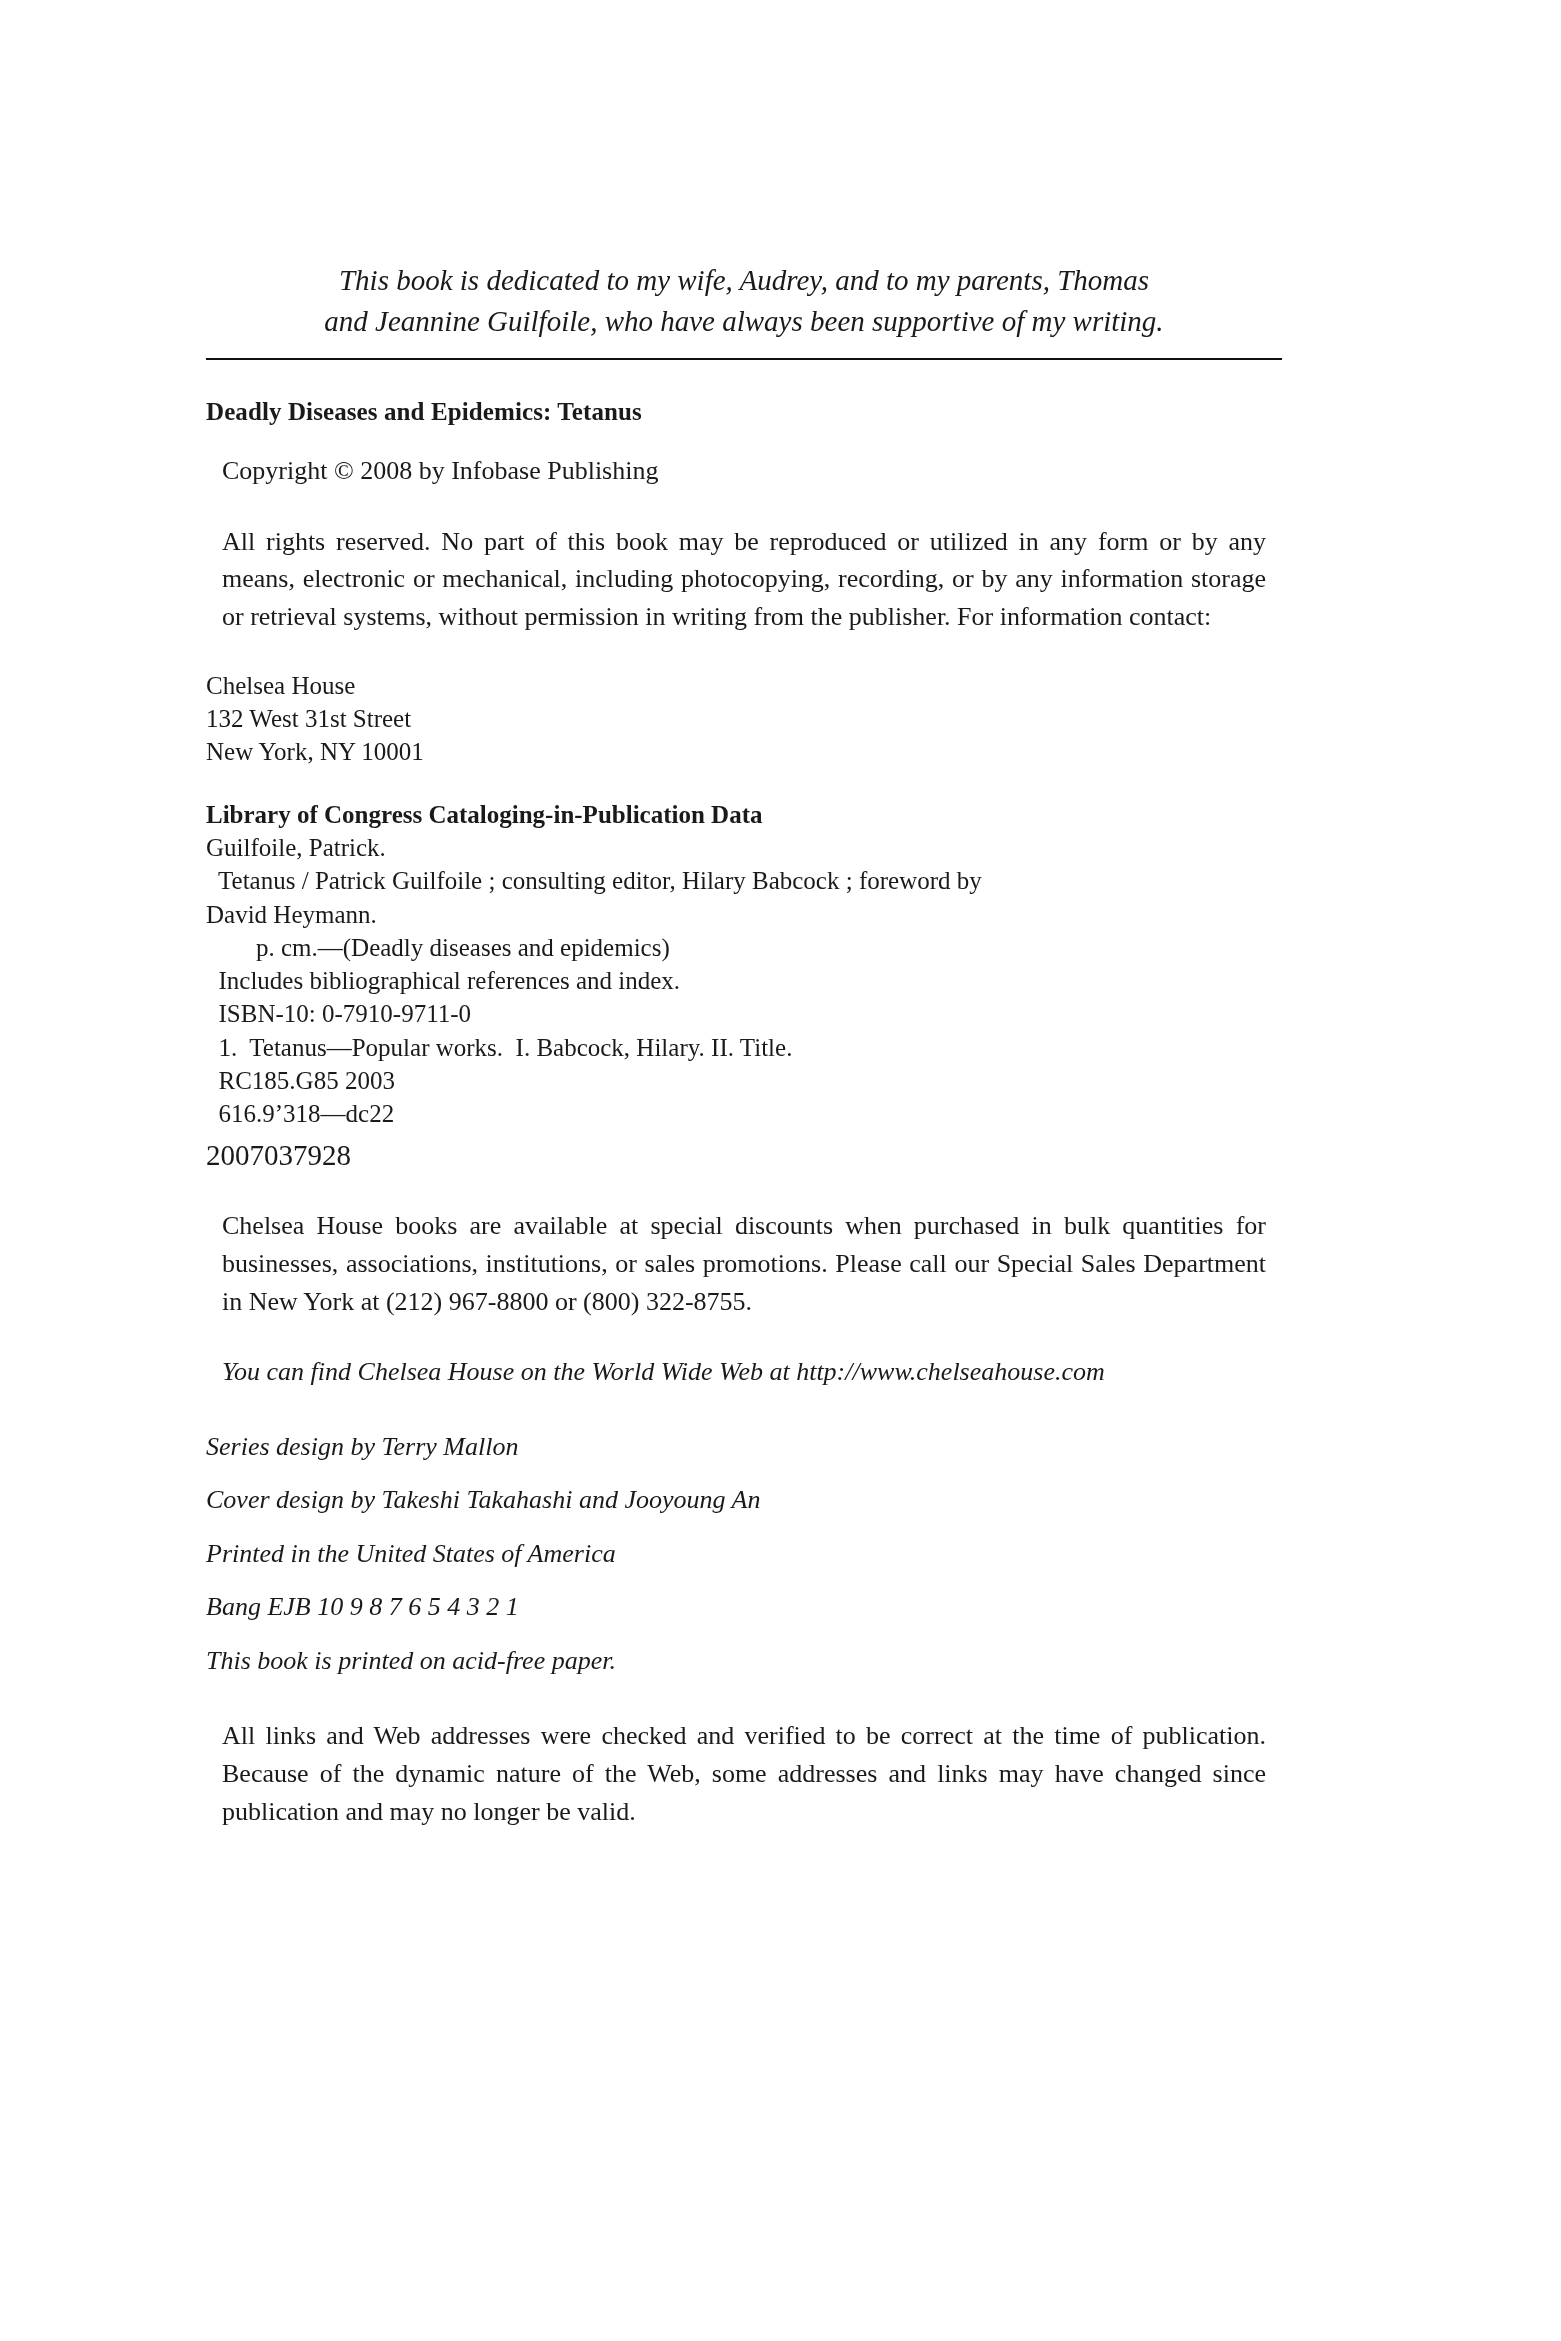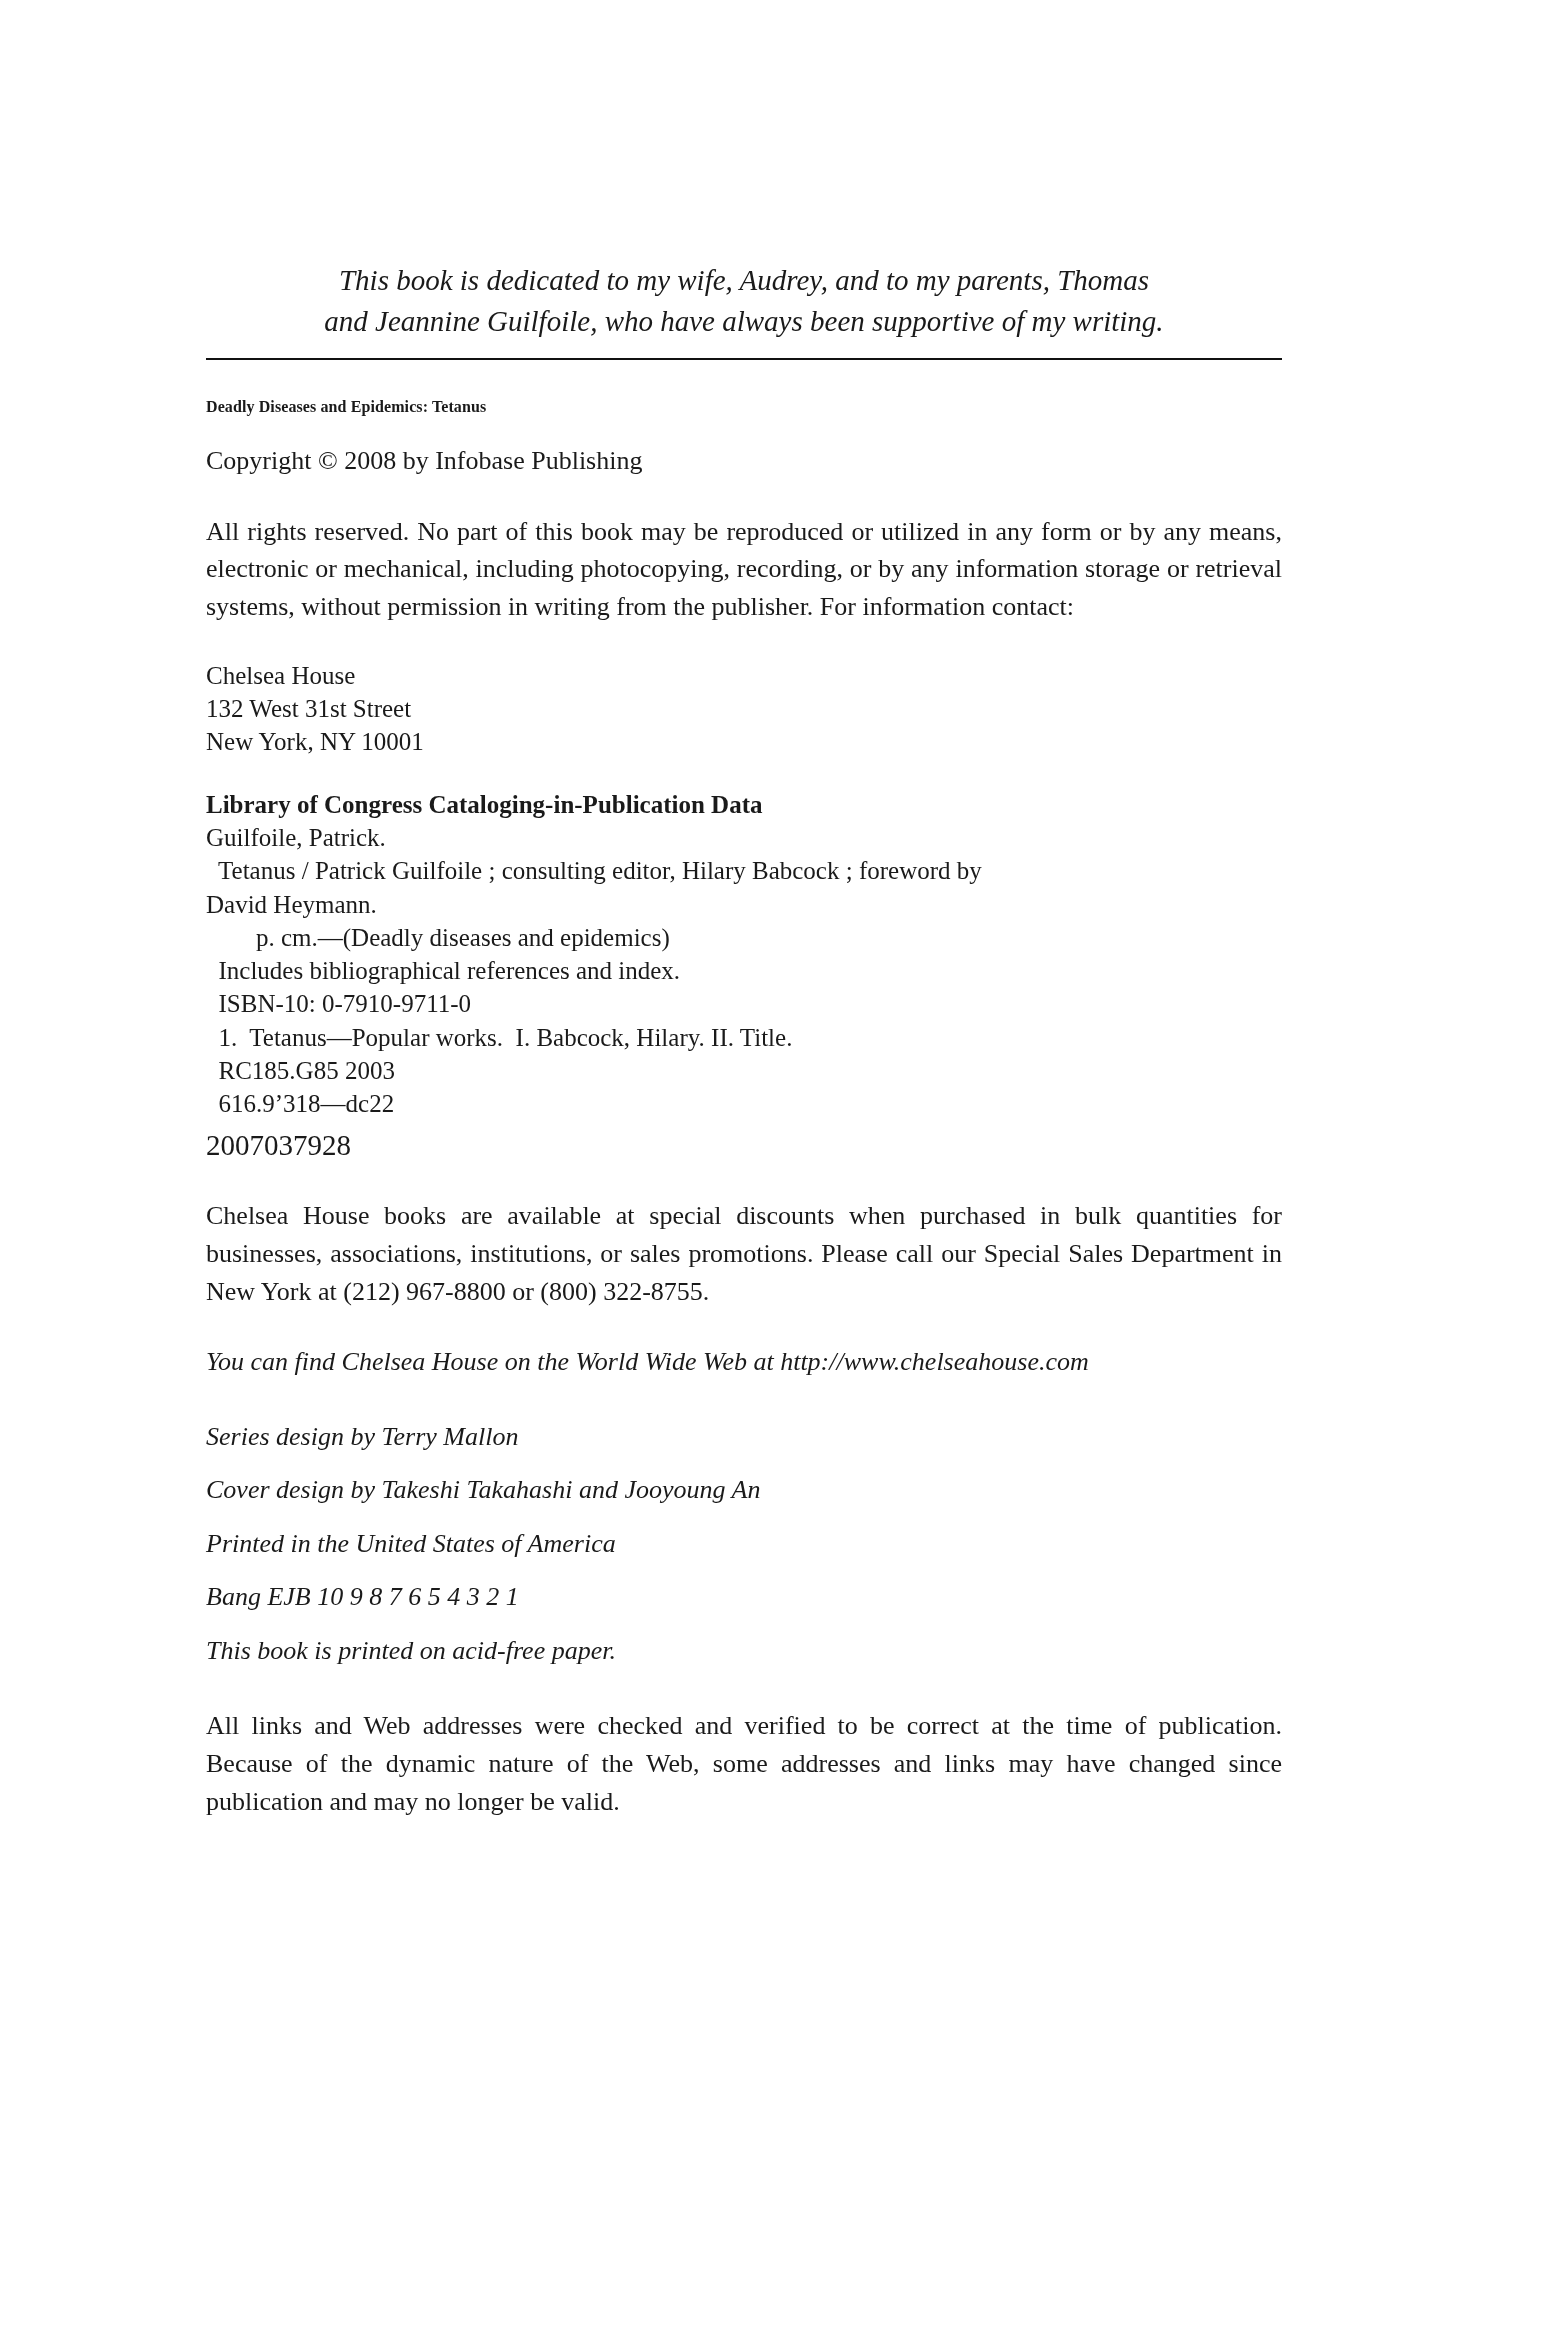--- a/index.html
+++ b/index.html
@@ -35,31 +35,31 @@
   }
   .dedication .line {
     display: block;
   }
 
   
   .block {
     margin-bottom: 33px;
   }
   p.para {
-    margin: 0;
+    margin: 16px;
     font-size: 26px;
     line-height: 1.45;
     text-align: justify;
   }
   p.para.nojust {
     text-align: left;
   }
   .title-line {
     font-weight: bold;
-    font-size: 16px;
+    font-size: 25px;
     margin: 0 0 0 0;
     letter-spacing: 0.1px;
   }
   .addr-line {
     font-size: 25px;
     line-height: 1.33;
     margin: 0;
   }
   .loc-head {
     font-weight: bold;

